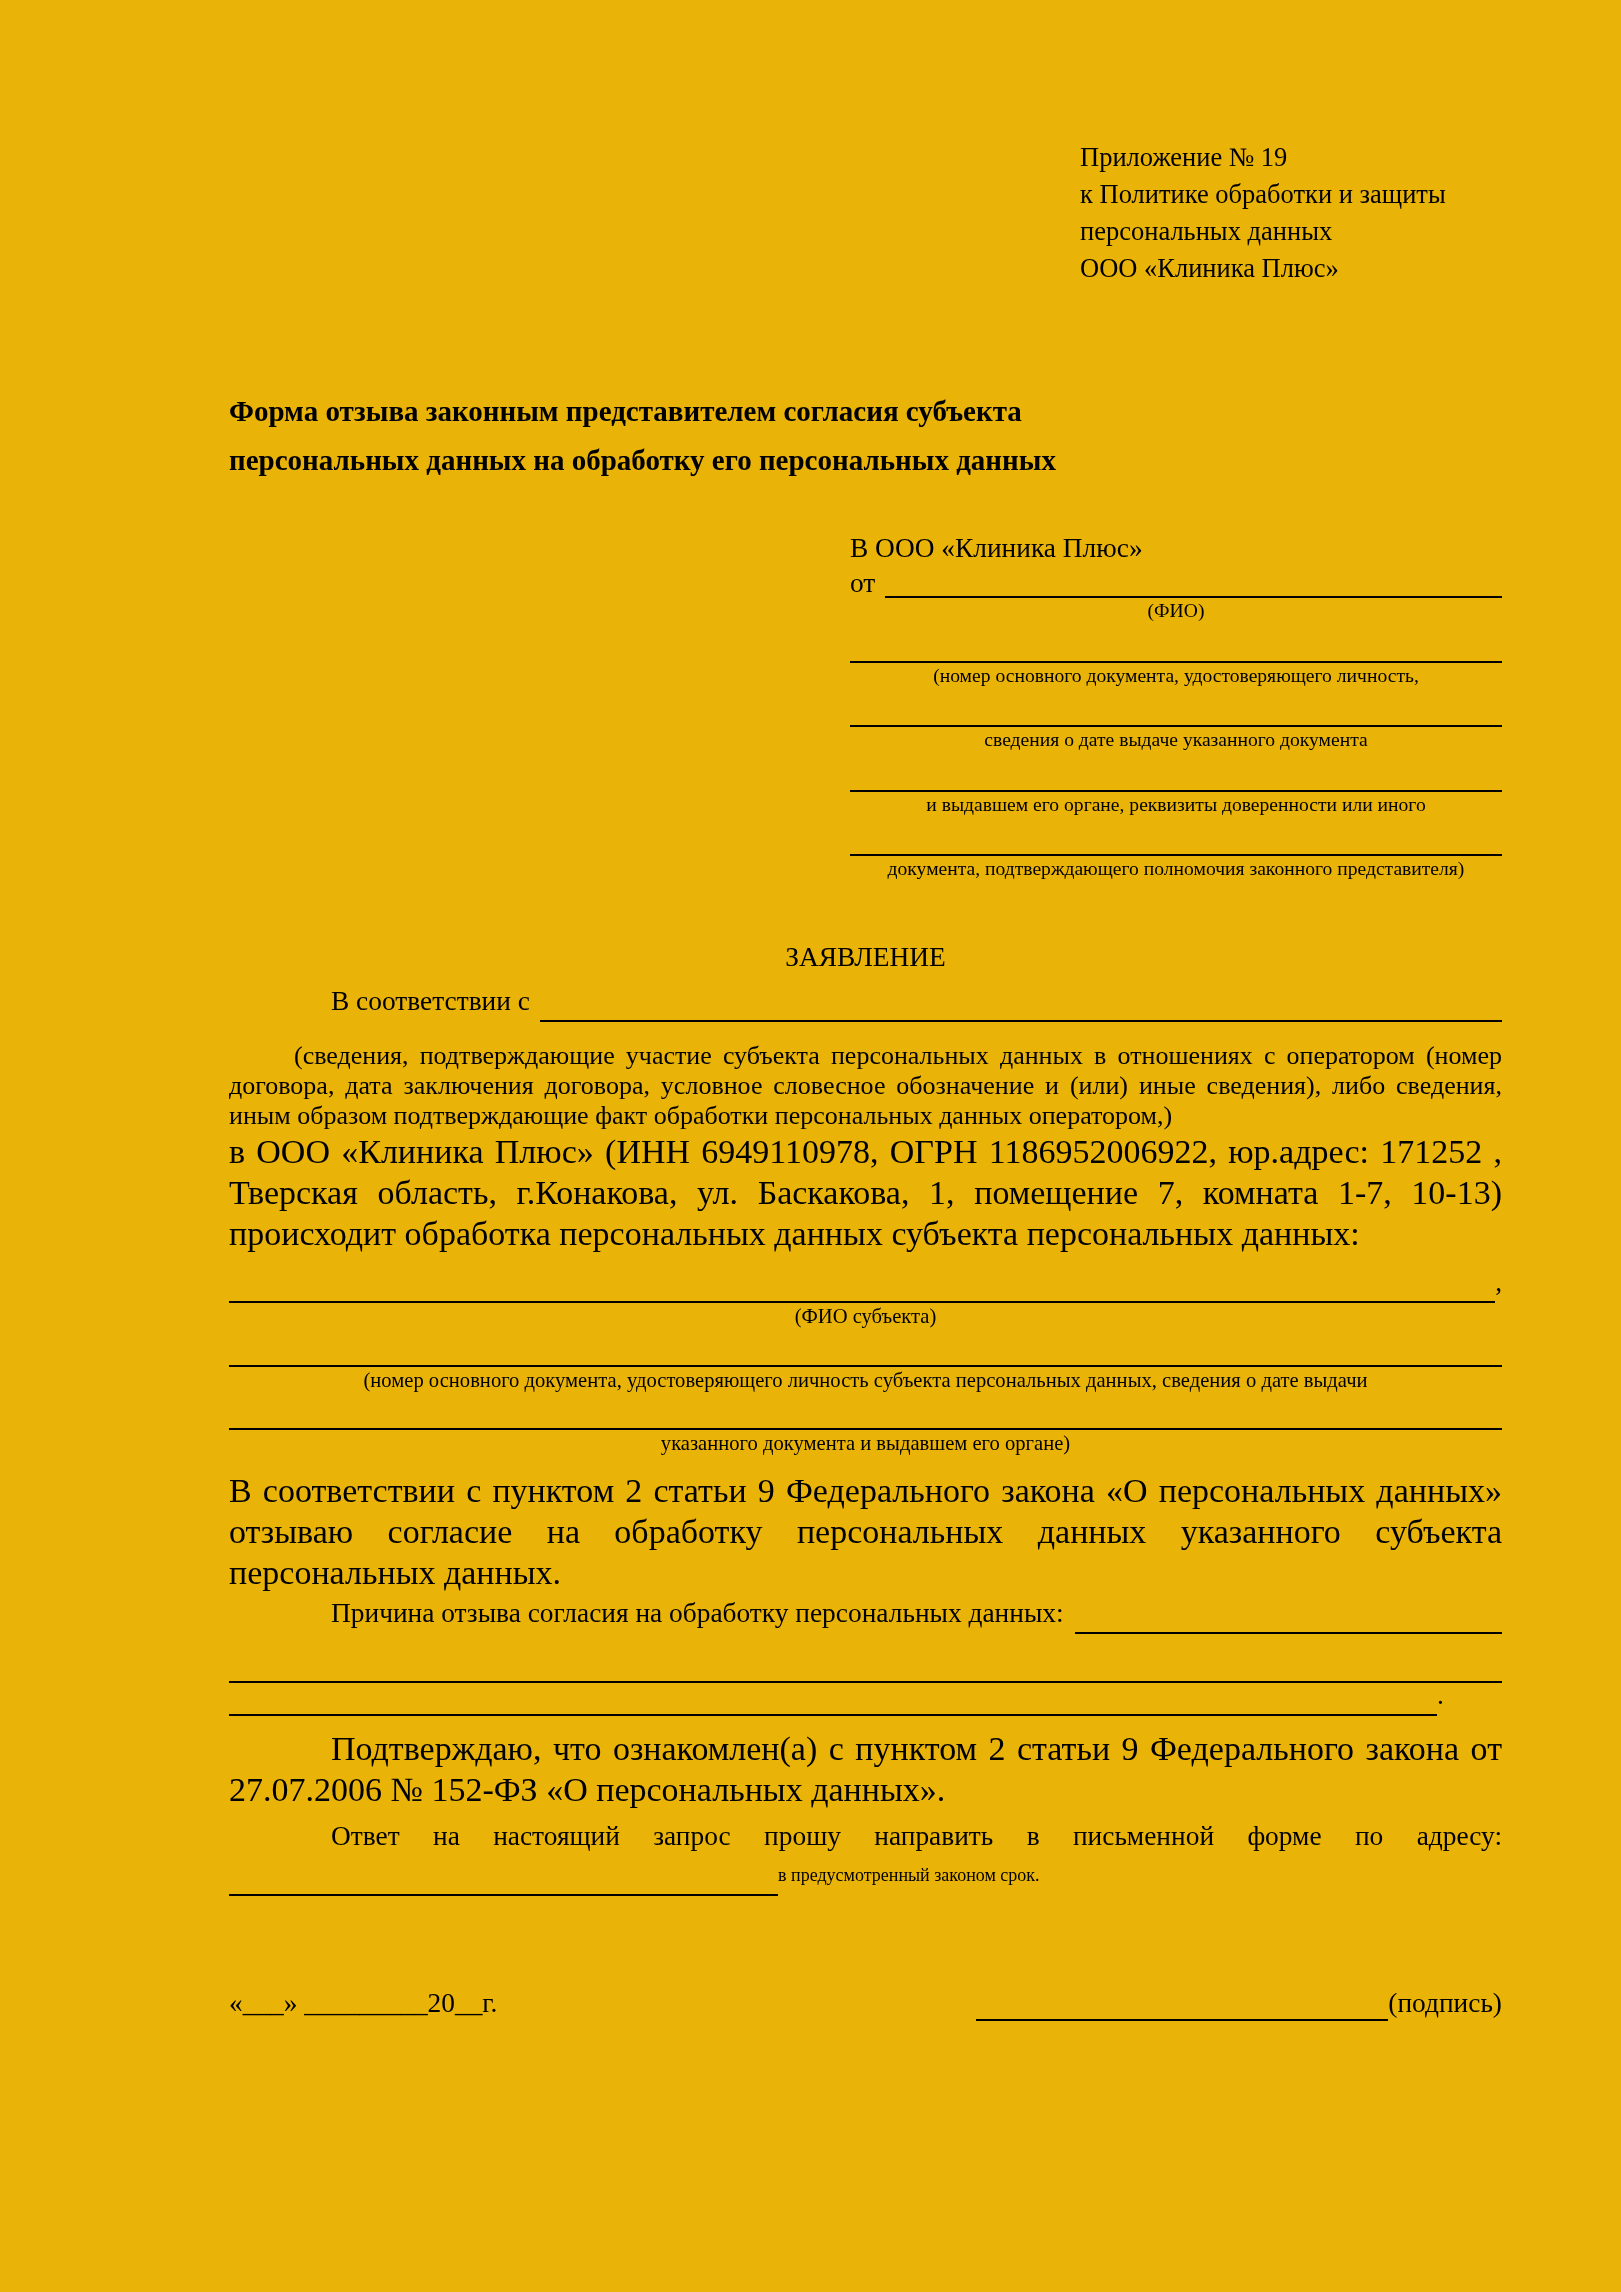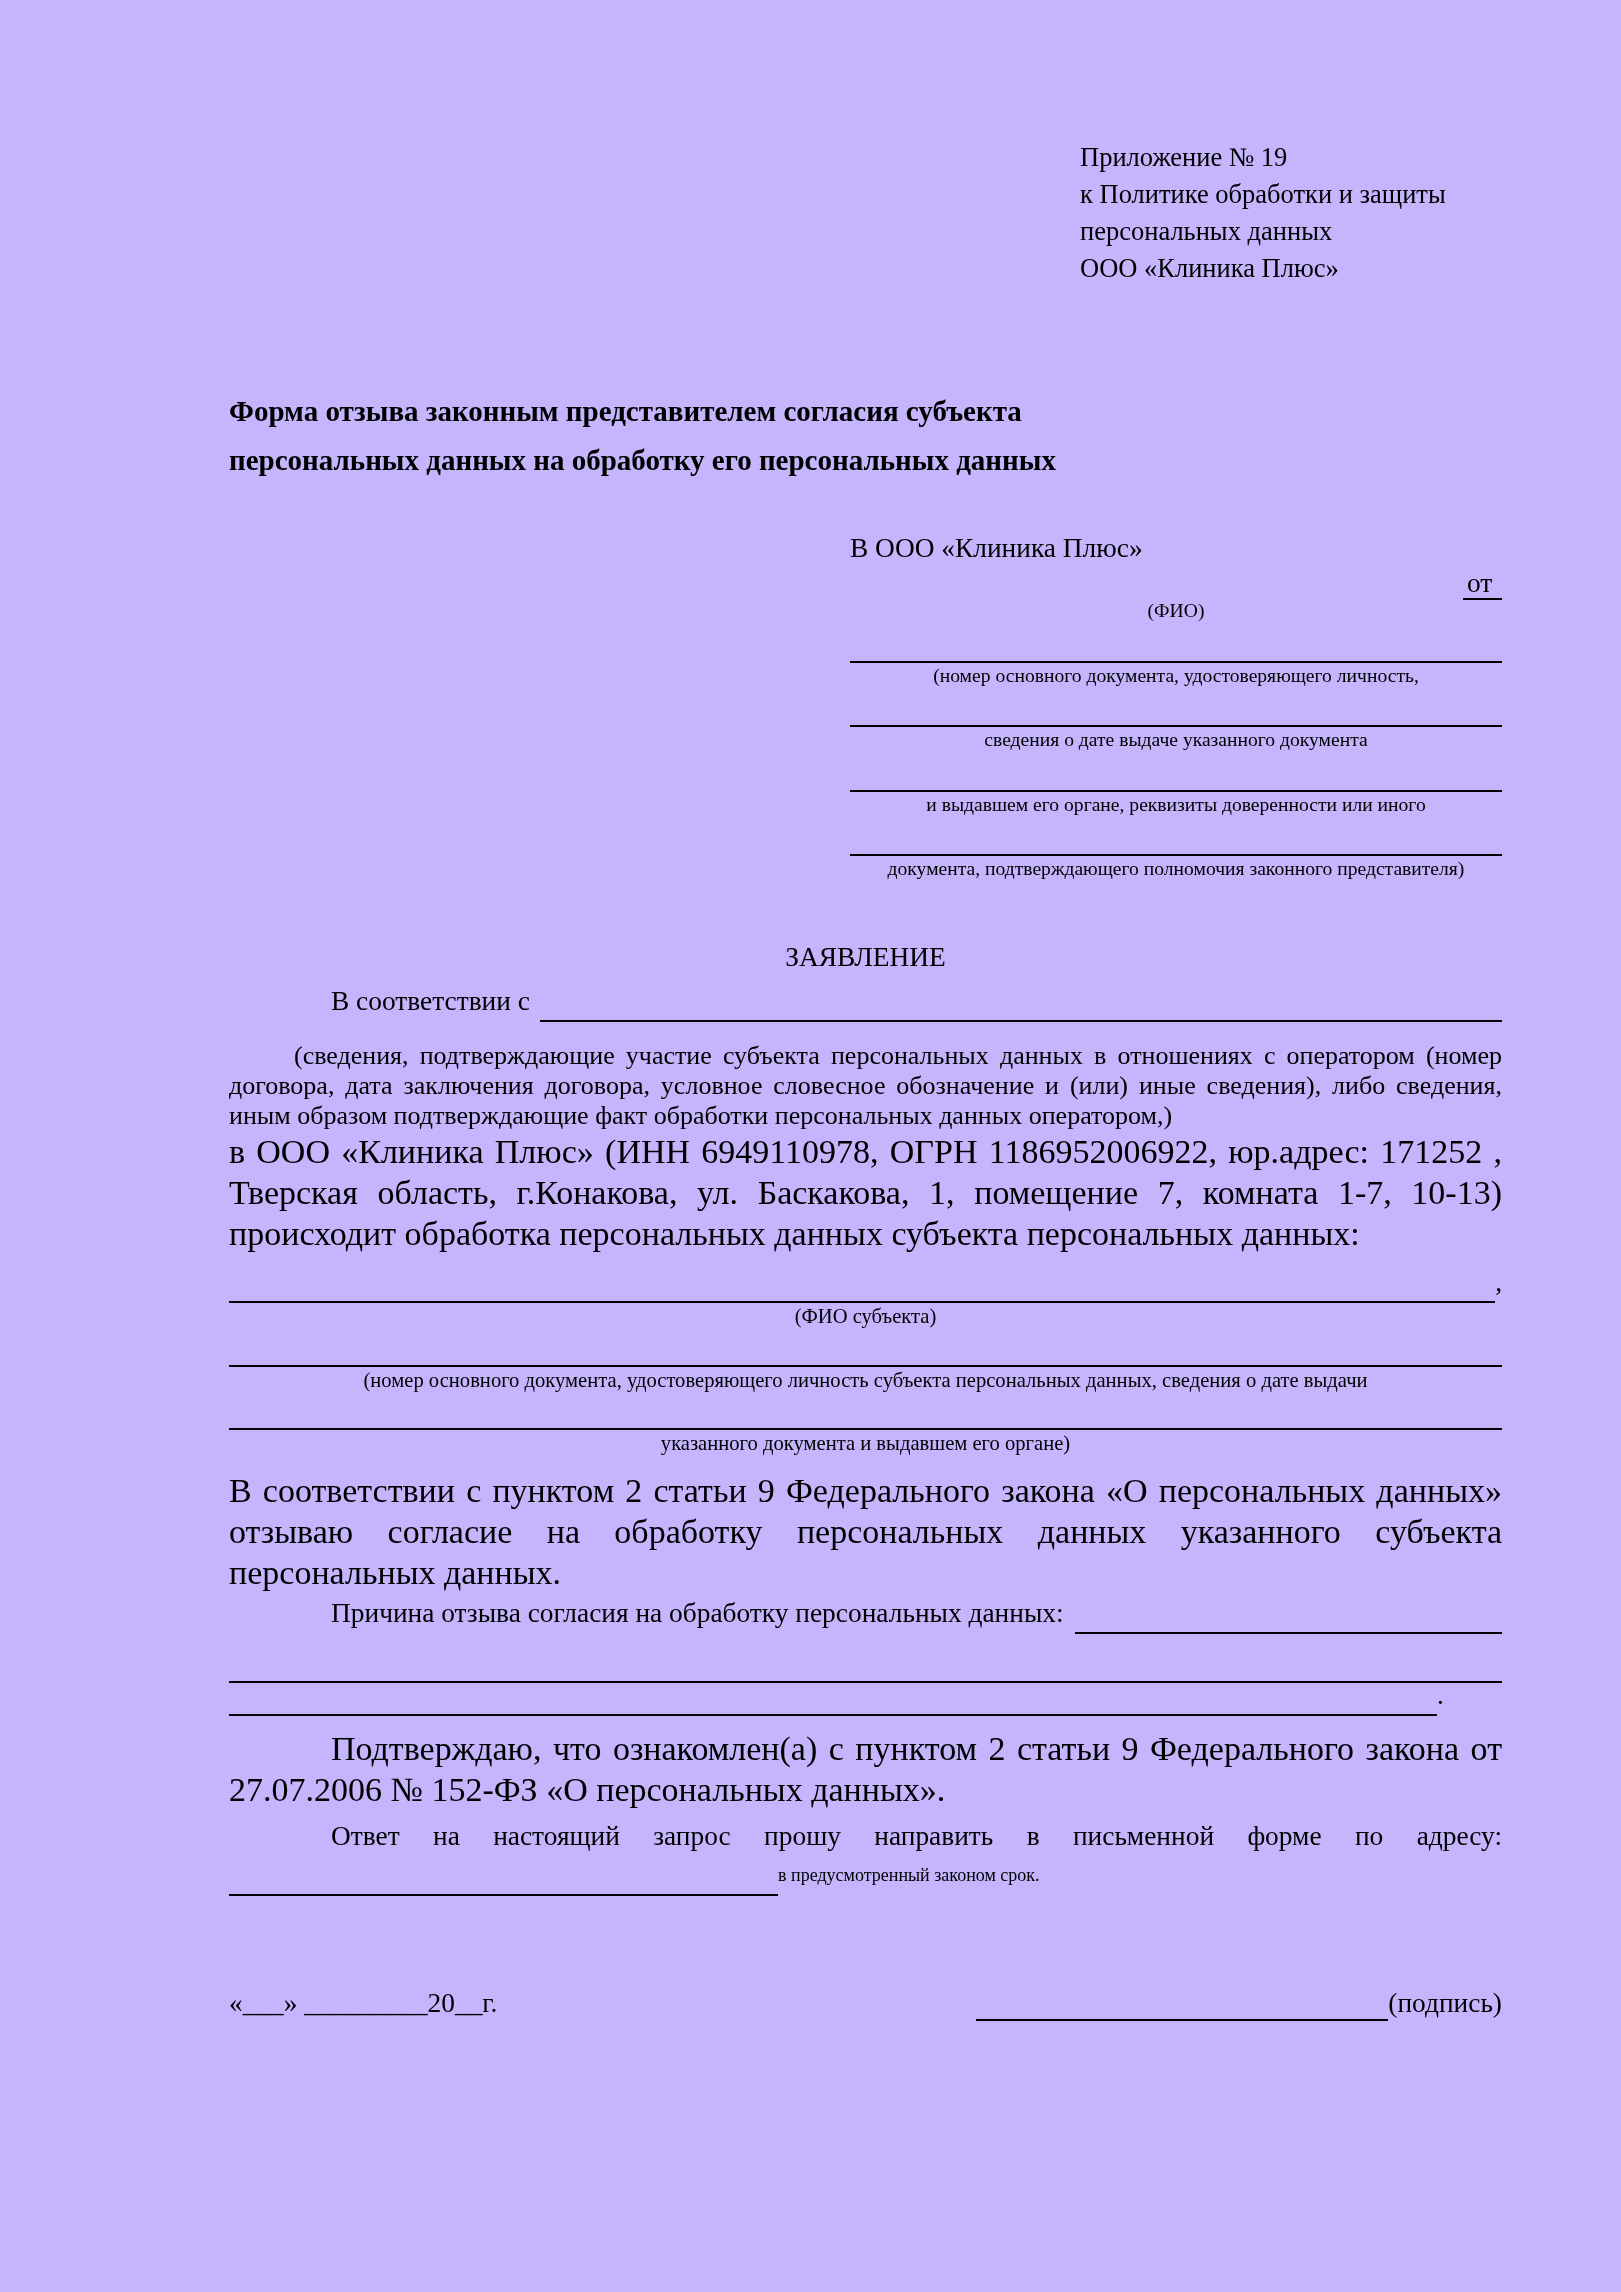--- a/index.html
+++ b/index.html
@@ -1,25 +1,25 @@
 <!DOCTYPE html>
 <html><head>
 <meta charset="utf-8">
 <style>
   html,body{margin:0;padding:0;background:#ffffff;}
   .page{
-    position:relative;width:1621px;height:2293px;background:#c4b5fd;
+    position:relative;width:1621px;height:2293px;background:#eab308;
     font-family:"Liberation Serif","DejaVu Serif",serif;color:#000;overflow:hidden;
   }
   .content{position:absolute;left:229px;top:0;width:1273px;font-size:27.4px;line-height:41px;}
   .appendix{margin-left:851px;padding-top:139px;font-size:26.5px;line-height:37px;}
   .doc-title{margin-top:100px;text-align:left;font-weight:bold;font-size:29px;line-height:49px;}
   .addr{margin-left:621px;width:652px;margin-top:43px;}
   .addr-to{font-size:27.4px;line-height:41px;}
-  .from-row{display:flex;align-items:flex-end;height:29px;font-size:27.4px;line-height:29px;flex-direction:column;}
+  .from-row{display:flex;align-items:flex-end;height:29px;font-size:27.4px;line-height:29px;}
   .from-row .lbl{margin-right:9.8px;}
   .fill{flex:1 1 auto;border-bottom:2px solid #000;min-width:39px;}
   .cap{font-size:19.6px;line-height:25.5px;text-align:center;}
   .blank-field{height:37px;border-bottom:2.9px solid #000;}
   .heading{margin-top:55px;text-align:center;font-size:27.4px;line-height:41px;}
   .accord-row{display:flex;align-items:flex-end;height:39px;margin-top:5.9px;padding-left:102px;font-size:27.4px;}
   .accord-row .lbl{margin-right:9.8px;white-space:nowrap;}
   .fine{font-size:26px;line-height:30px;text-align:justify;text-indent:65px;margin-top:19px;}
   .para{font-size:34px;line-height:41px;text-align:justify;}
   .para.indent{text-indent:102px;}

